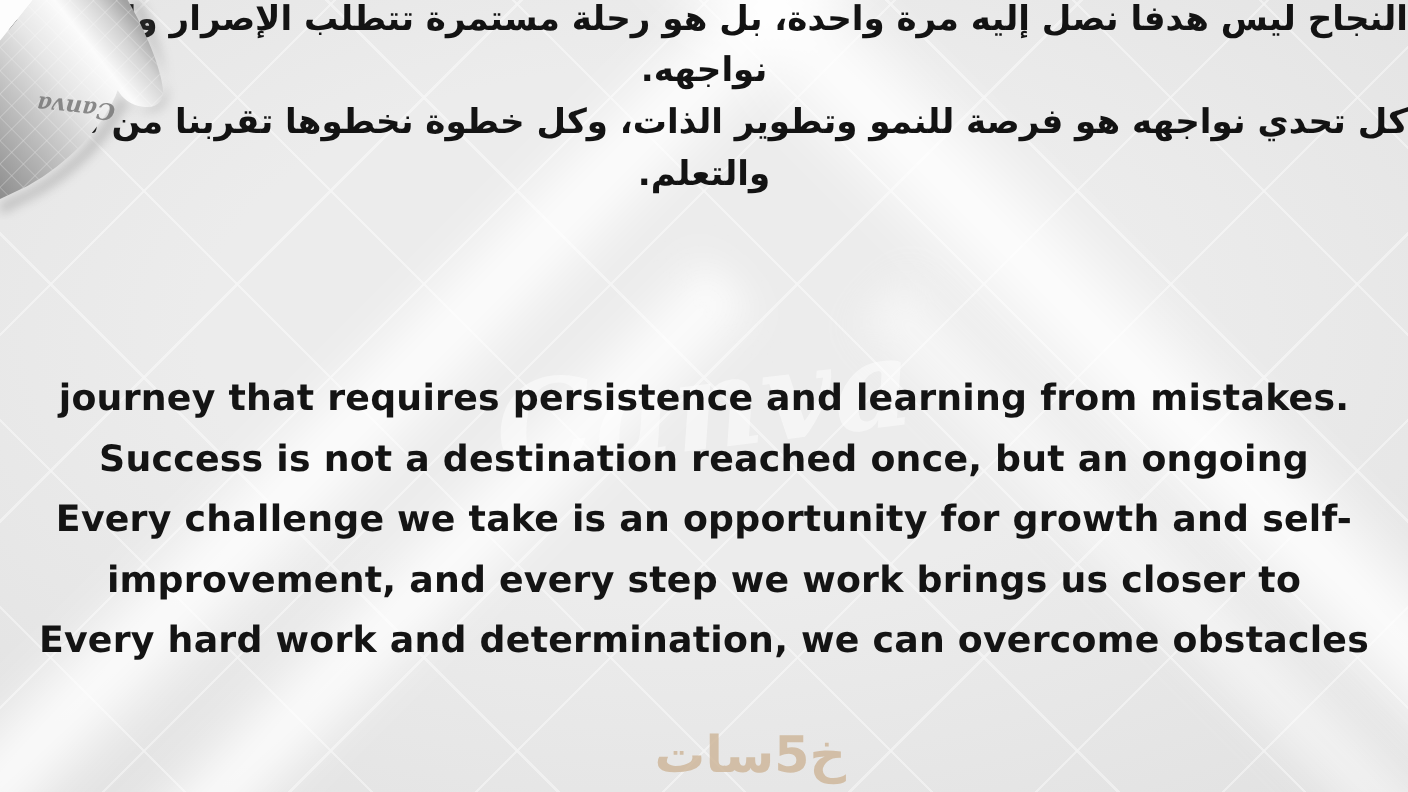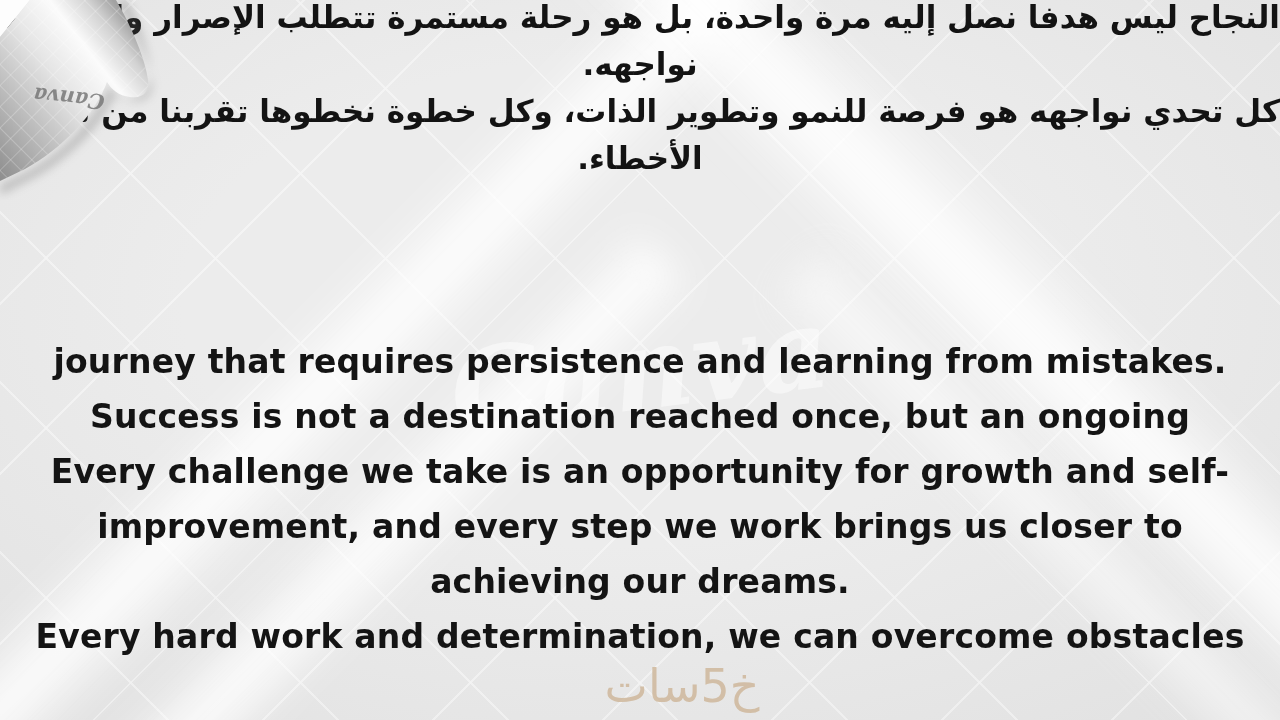--- a/index.html
+++ b/index.html
@@ -33,21 +33,21 @@
     position:absolute;left:420px;top:292px;width:440px;height:155px;z-index:1;
     display:flex;align-items:center;justify-content:center;
     font-family:"DejaVu Serif","Liberation Serif",serif;font-style:italic;font-weight:bold;
     font-size:112px;color:#ffffff;opacity:.5;transform:rotate(-7deg);
     pointer-events:none;white-space:nowrap;
   }
   
   .wm-khamsat{
     position:absolute;left:563px;top:656px;width:238px;height:60px;z-index:2;
     display:flex;align-items:center;justify-content:center;direction:rtl;
-    font-weight:normal;font-size:46px;color:#cfb89c;opacity:.85;
+    font-weight:bold;font-size:46px;color:#cfb89c;opacity:.85;
     pointer-events:none;white-space:nowrap;
   }
 
   
   .ar-block{
     position:absolute;left:0;right:0;top:-6px;z-index:3;
     text-align:center;direction:rtl;
     font-weight:bold;font-size:31px;line-height:47px;color:#131313;
   }
   .ar-block .line{white-space:nowrap;}
@@ -81,29 +81,28 @@
   <div class="sheen d"></div>
 
   <div class="wm-center">Canva</div>
 
   <div class="wm-khamsat">خ5سات</div>
 
   <div class="ar-block" dir="rtl" lang="ar">
     <div class="line">النجاح ليس هدفا نصل إليه مرة واحدة، بل هو رحلة مستمرة تتطلب الإصرار والتعلم من</div>
     <div class="line">نواجهه.</div>
     <div class="line">كل تحدي نواجهه هو فرصة للنمو وتطوير الذات، وكل خطوة نخطوها تقربنا من تحقيق</div>
-    <div class="line">الأخطاء.</div>
+    <div class="line">والتعلم.</div>
   </div>
 
   <div class="en-block" lang="en">
     <div class="line">journey that requires persistence and learning from mistakes.</div>
     <div class="line">Success is not a destination reached once, but an ongoing</div>
     <div class="line">Every challenge we take is an opportunity for growth and self-</div>
     <div class="line">improvement, and every step we work brings us closer to</div>
-    <div class="line">achieving our dreams.</div>
     <div class="line">Every hard work and determination, we can overcome obstacles</div>
   </div>
 
   <svg class="curl" width="170" height="200" viewBox="0 0 170 200" aria-hidden="true">
     <defs>
       <linearGradient id="curlFace" x1="0" y1="1" x2="0.9" y2="0.15">
         <stop offset="0" stop-color="#8d8d8d"></stop>
         <stop offset="0.3" stop-color="#bdbdbd"></stop>
         <stop offset="0.55" stop-color="#e6e6e6"></stop>
         <stop offset="0.75" stop-color="#fbfbfb"></stop>

